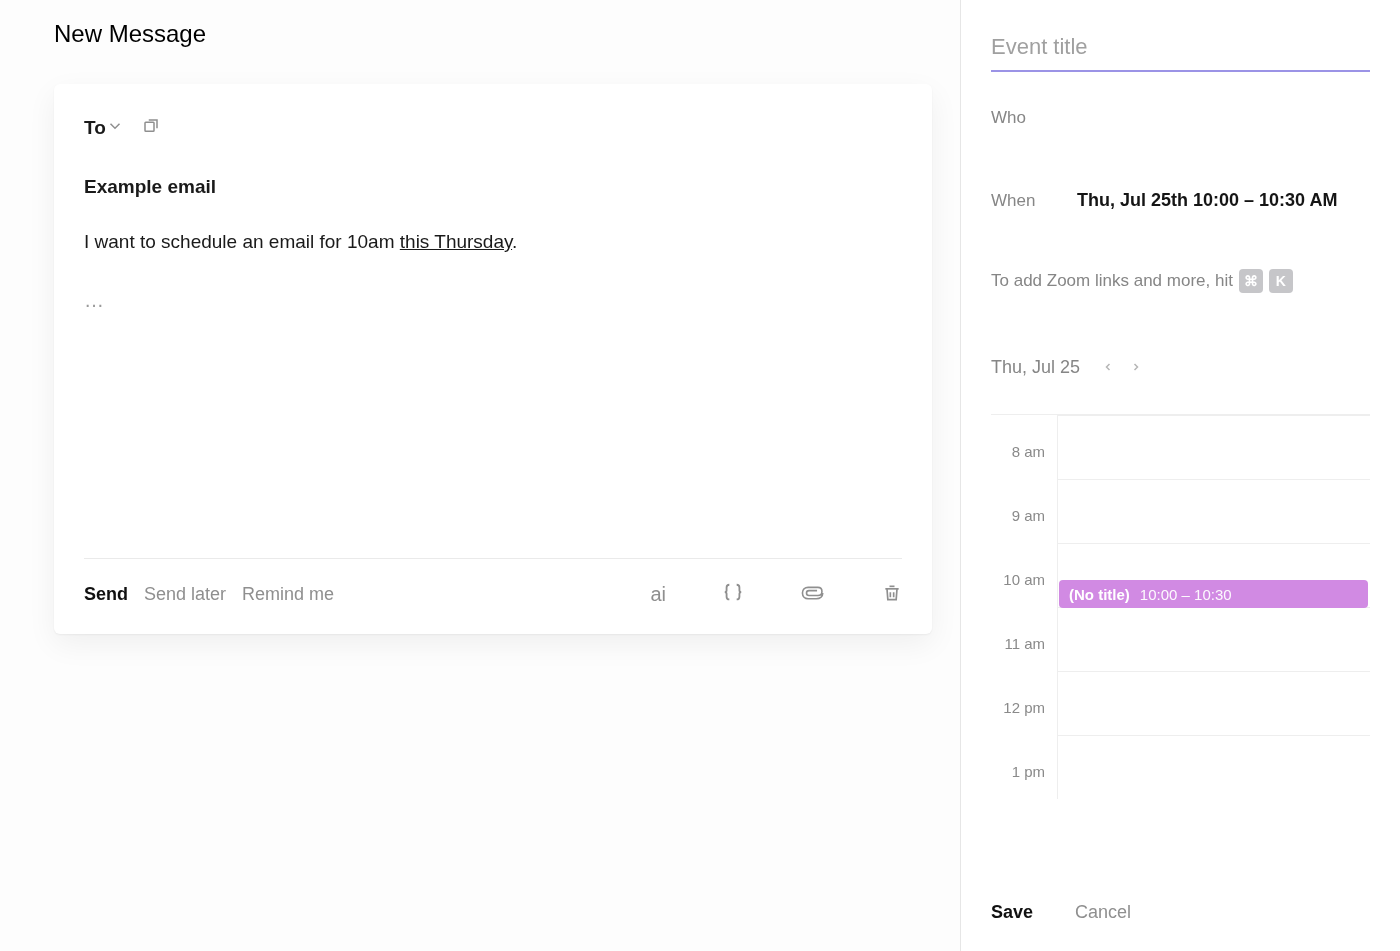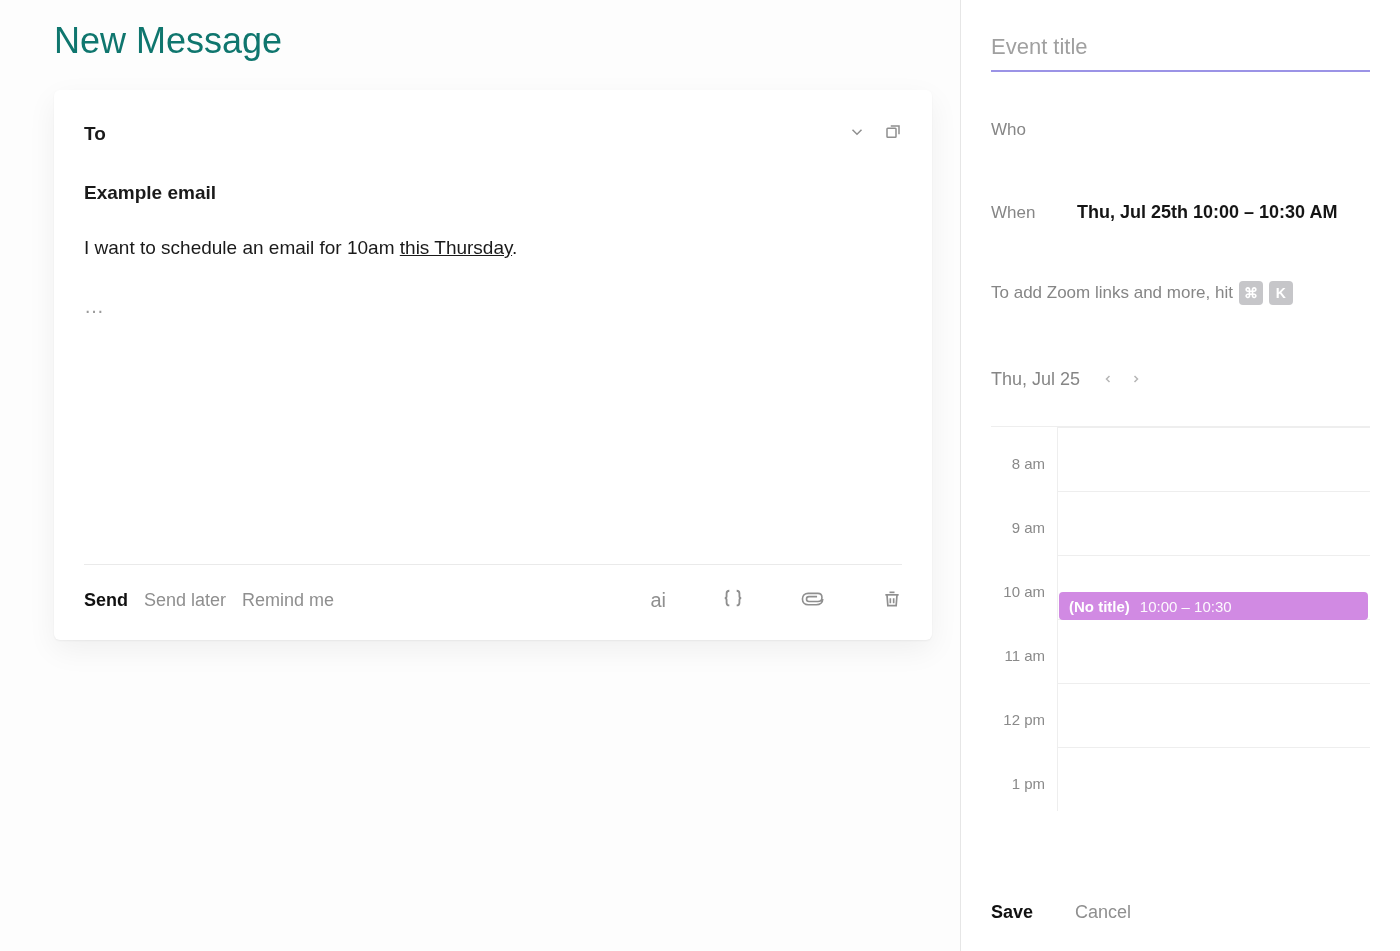--- a/index.html
+++ b/index.html
@@ -1,32 +1,32 @@
 <!DOCTYPE html>
 <html><head>
 <meta charset="utf-8">
 <style>
   * { box-sizing: border-box; margin: 0; padding: 0; }
   html, body { width: 1400px; height: 951px; font-family: -apple-system, BlinkMacSystemFont, "Segoe UI", Helvetica, Arial, sans-serif; background: #fdfdfd; color: #1d1d1d; }
   body { display: flex; }
 
   
   .compose-pane { flex: 1; padding: 20px 28px 0 54px; display: flex; flex-direction: column; }
-  .compose-title { font-size: 36px; font-weight: 500; color: #0f766e; margin-bottom: 28px; }
+  .compose-title { font-size: 24px; font-weight: 500; color: #000000; margin-bottom: 36px; }
 
   .compose-card {
     background: #fff;
     border-radius: 6px;
     box-shadow: 0 1px 2px rgba(0,0,0,.05), 0 10px 30px rgba(0,0,0,.06);
     display: flex; flex-direction: column;
     padding: 22px 30px 4px 30px;
     height: 550px;
   }
 
-  .to-row { display: flex; align-items: center; justify-content: space-between; height: 44px; }
+  .to-row { display: flex; align-items: center; justify-content: flex-start; height: 44px; }
   .to-label { font-size: 19px; font-weight: 600; color: #1a1a1a; }
   .to-icons { display: flex; gap: 18px; align-items: center; color: #8f8f8f; }
   .to-icons span, .to-icons svg { cursor: pointer; }
 
   .subject-row { margin-top: 26px; font-size: 19px; font-weight: 600; color: #1a1a1a; }
 
   .body-area { margin-top: 30px; flex: 1; font-size: 19px; color: #1a1a1a; line-height: 1.5; }
   .body-text { }
   .body-text .hl { text-decoration: underline; text-decoration-color: #1a1a1a; }
   .signature-marker { margin-top: 28px; color: #9a9a9a; font-size: 20px; letter-spacing: 1px; }
@@ -56,21 +56,21 @@
     font-size: 22px;
     font-weight: 500;
     border: none;
     border-bottom: 2px solid #9b93e6;
     padding: 0 0 10px 0;
     outline: none;
     color: #1a1a1a;
   }
   .event-title-input::placeholder { color: #a0a0a0; }
 
-  .field-row { margin-top: 30px; display: flex; align-items: center; gap: 30px; }
+  .field-row { margin-top: 18px; display: flex; align-items: center; gap: 30px; }
   .field-label { font-size: 17px; color: #868686; width: 56px; }
   .field-value { font-size: 18px; font-weight: 600; color: #151515; }
 
   .hint-row { margin-top: 40px; font-size: 17px; color: #868686; display: flex; align-items: center; gap: 6px; }
   .kbd { display: inline-flex; align-items: center; justify-content: center; background: #c6c6c9; color: #fff; border-radius: 4px; width: 24px; height: 24px; font-size: 14px; font-weight: 600; }
 
   
   .cal-header { margin-top: 46px; display: flex; align-items: center; gap: 22px; }
   .cal-date { font-size: 18px; color: #868686; }
   .cal-nav { display: flex; gap: 16px; color: #b6b6b6; }

